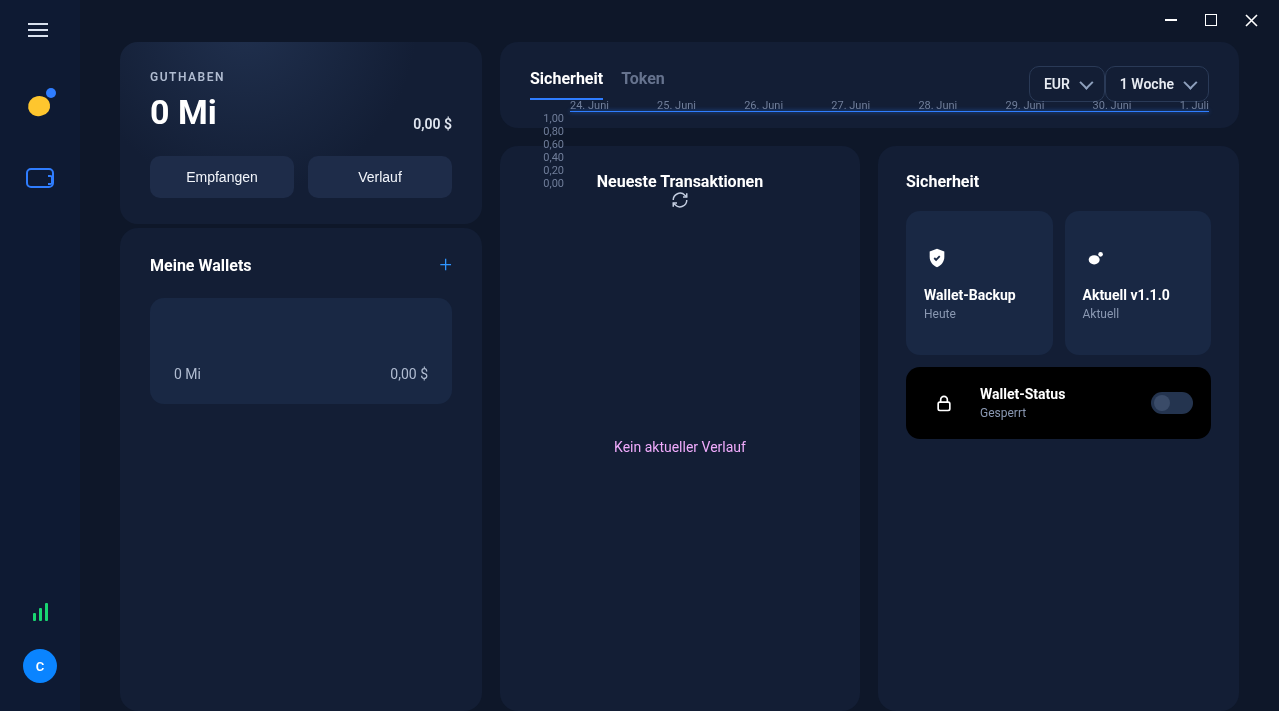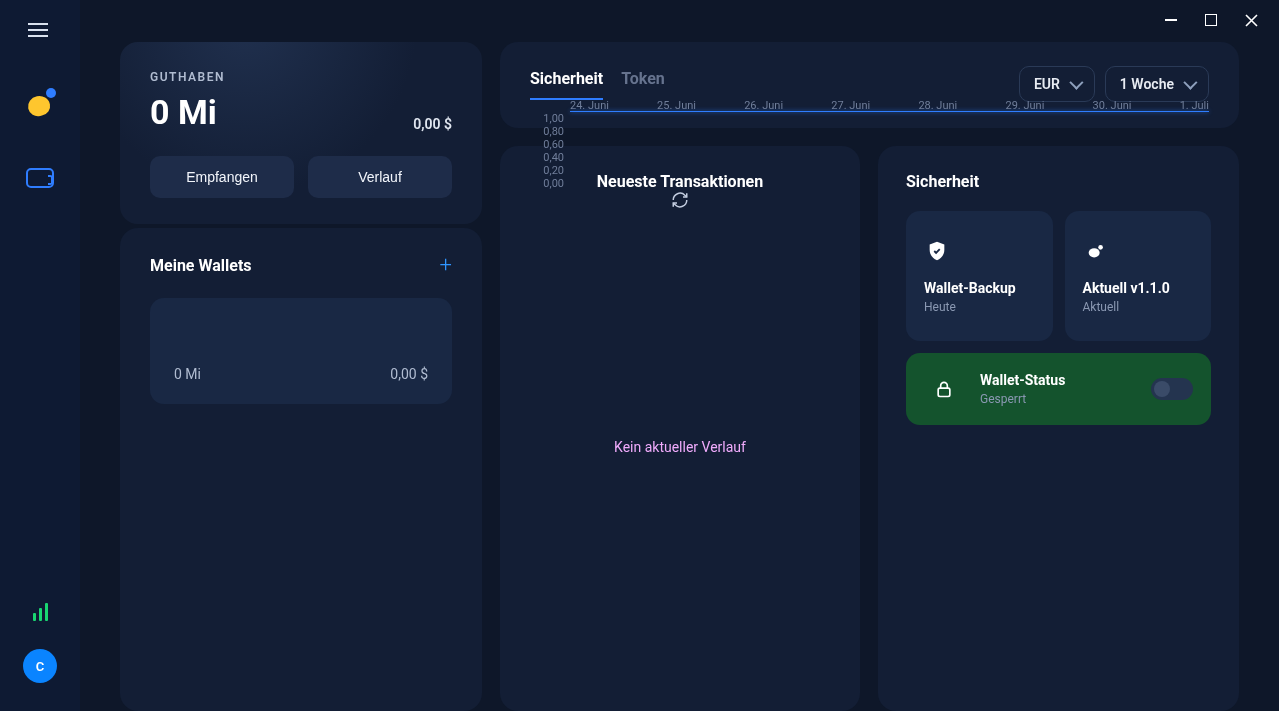--- a/index.html
+++ b/index.html
@@ -176,21 +176,21 @@
   .chart-card {
     padding: 24px 30px 16px 30px;
     display:flex; flex-direction:column;
   }
   .chart-header {
     display:flex; align-items:center;
   }
   .tabs { display:flex; gap:18px; }
   .tab { font-size:16px; font-weight:700; color:#66738e; padding-bottom:10px; cursor:pointer; border-bottom:2px solid transparent; }
   .tab.active { color:#fff; border-bottom:2px solid #2f7dff; }
-  .chart-controls { margin-left:auto; display:flex; gap:10px; }
+  .chart-controls { margin-left:auto; display:flex; }
   .select-btn {
     background:transparent;
     border:1px solid #2a3a57;
     color:#e8ecf3;
     padding:9px 14px;
     border-radius:10px;
     font-size:14px; font-weight:600;
     cursor:pointer;
     display:flex; align-items:center; gap:10px;
   }
@@ -234,28 +234,28 @@
   }
 
   .sec-card { padding: 26px 28px; }
   .sec-grid {
     display:grid; grid-template-columns:1fr 1fr; gap:12px;
     margin-top:20px;
   }
   .sec-tile {
     background:#192844;
     border-radius:14px;
-    padding:27px 18px;
+    padding:34px 18px;
   }
   .sec-icon-wrap { width:26px; height:26px; display:flex; align-items:center; justify-content:center; color:#fff;}
   .sec-tile-title { font-size:14px; font-weight:700; color:#fff; margin-top:16px;}
   .sec-tile-sub { font-size:12px; color:#8a98b2; margin-top:4px;}
   .sec-wide {
     grid-column: 1 / span 2;
-    background:#14532d;
+    background:#000000;
     display:flex; align-items:center; gap:16px;
     padding:16px 18px;
   }
   .lock-box { width:40px; height:40px; display:flex; align-items:center; justify-content:center;}
   .toggle {
     margin-left:auto;
     width:42px; height:22px; border-radius:11px;
     background:#24344f;
     position:relative;
   }

